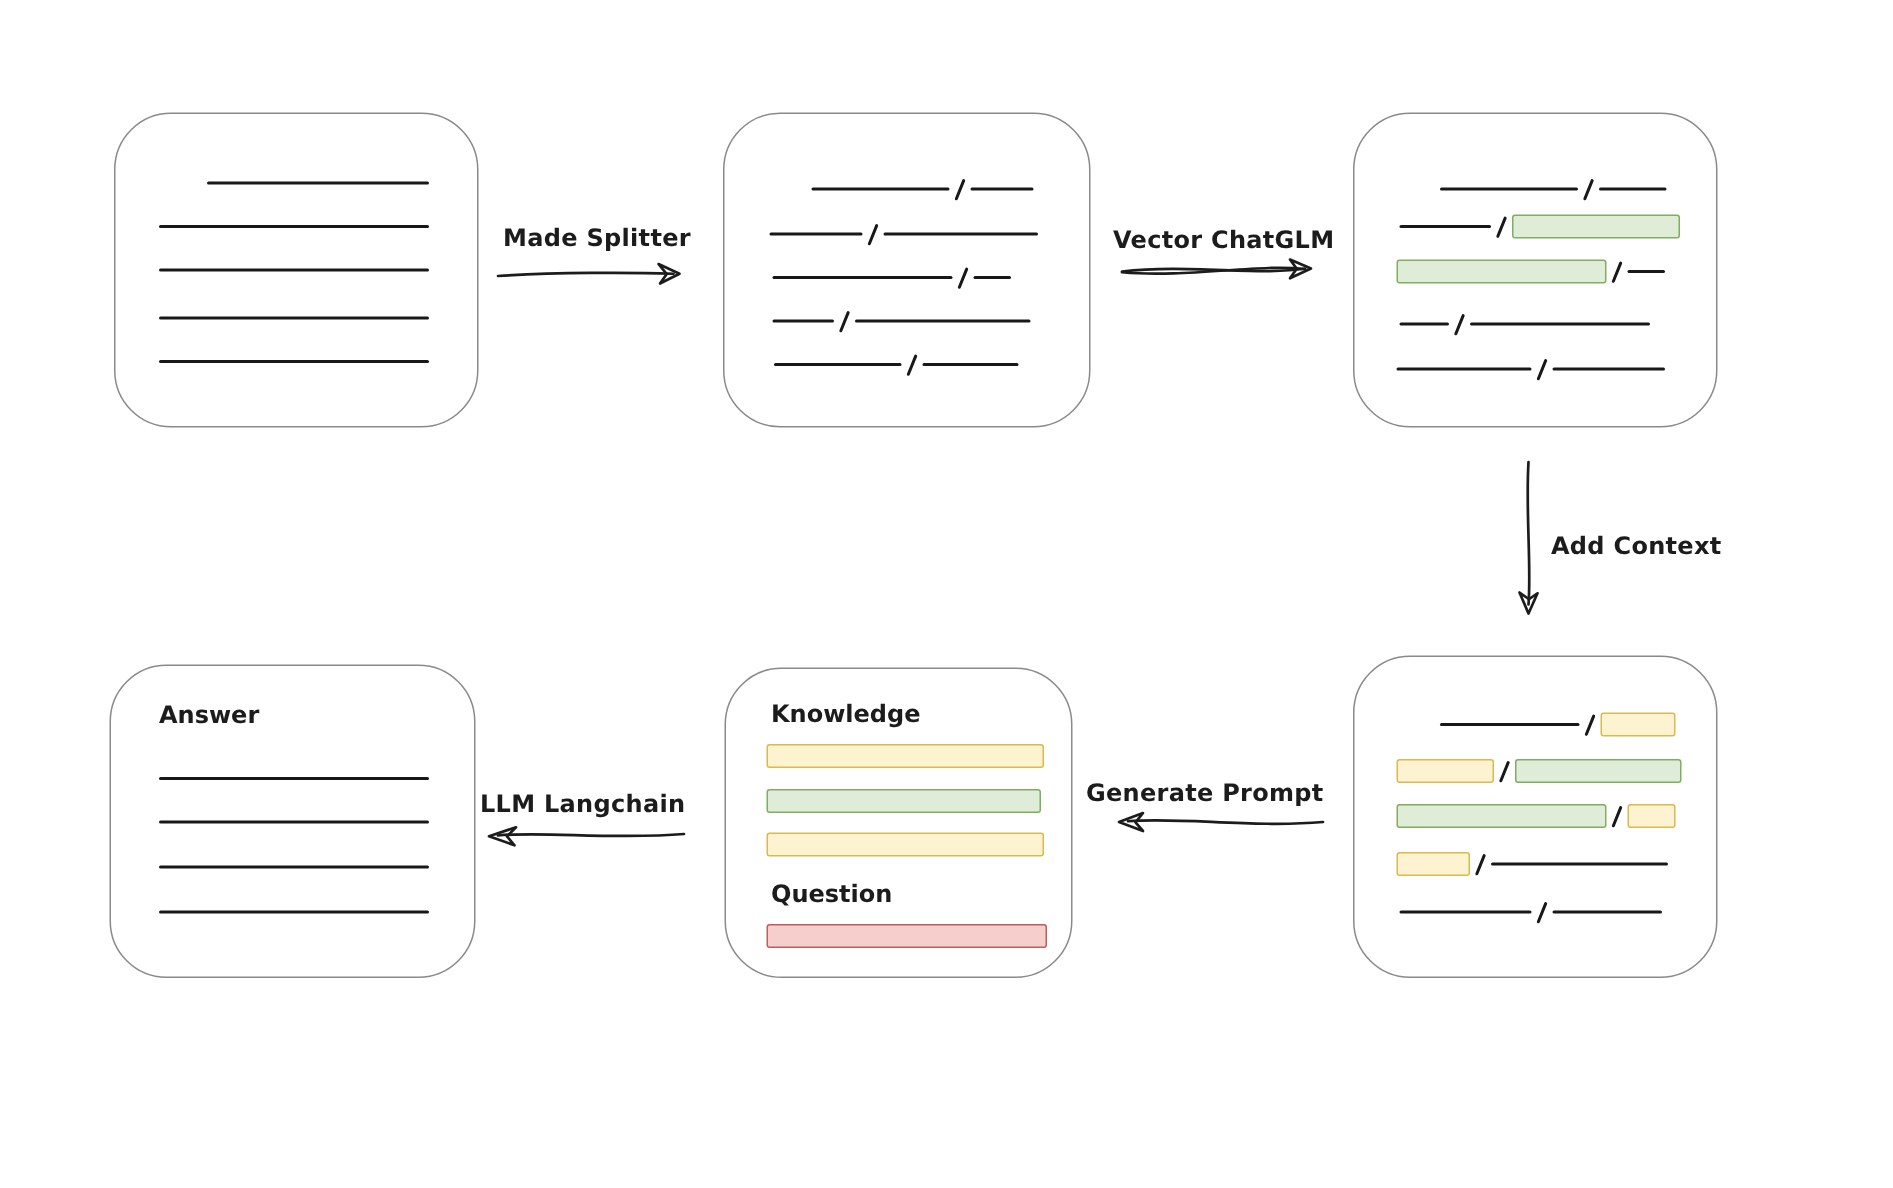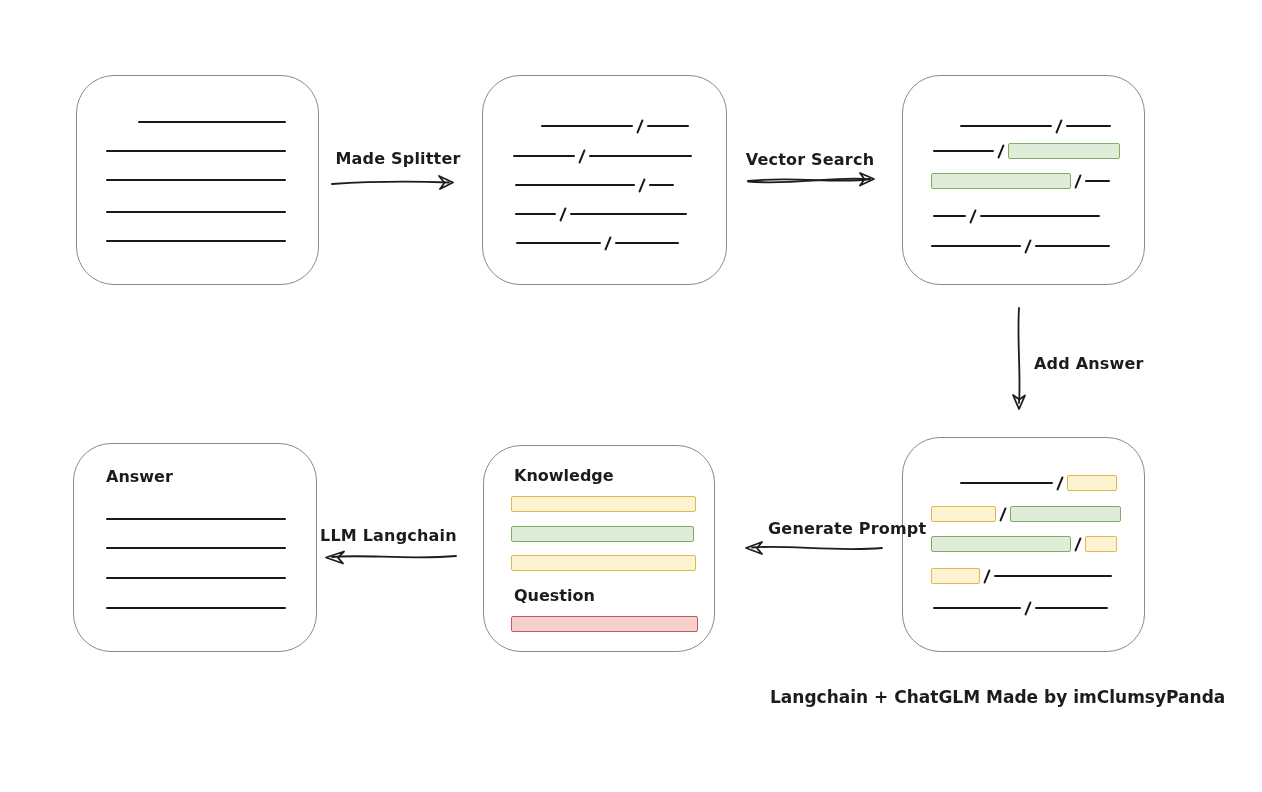--- a/index.html
+++ b/index.html
@@ -167,23 +167,23 @@
       </div>
       <div class="chunk-row" style="left: 27px; top: 108px;">
         <div class="seg-chunk seg-yellow" style="width: 183px;"></div>
       </div>
       <div class="chunk-row" style="left: 27px; top: 169px;">
         <div class="seg-chunk seg-red" style="width: 185px;"></div>
       </div>
     </div>
 
   <div class="arrow-label" style="left:330px;top:149px;width:136px">Made Splitter</div>
-  <div class="arrow-label" style="left:742px;top:150px;width:136px">Vector Search</div>
-  <div class="arrow-label" style="left:1034px;top:354px">Add Answer</div>
-  <div class="arrow-label" style="left:768px;top:519px;width:148px">Generate Prompt</div>
+  <div class="arrow-label" style="left:742px;top:150px;width:136px">Vector ChatGLM</div>
+  <div class="arrow-label" style="left:1034px;top:354px">Add Context</div>
+  <div class="arrow-label" style="left:724px;top:519px;width:148px">Generate Prompt</div>
   <div class="arrow-label" style="left:320px;top:526px;width:136px">LLM Langchain</div>
 
   <svg class="arrow-svg" style="left:330px;top:172px" width="134" height="20" viewBox="0 0 134 20">
     <path d="M2 12 C 40 9.5, 90 9.5, 119 10.5"></path>
     <path d="M109 4 L123 10.5 L110 17 L114.5 10.7 Z"></path>
   </svg>
 
   <svg class="arrow-svg" style="left:746px;top:168px" width="138" height="22" viewBox="0 0 138 22">
     <path d="M2 13 C 45 8, 95 16, 124 11"></path>
     <path d="M2 13.5 C 45 17.5, 95 7.5, 124 11.5"></path>
@@ -198,15 +198,14 @@
   <svg class="arrow-svg" style="left:736px;top:539px" width="148" height="18" viewBox="0 0 148 18">
     <path d="M146 9 C 100 13, 50 5.5, 16 8.5"></path>
     <path d="M26 3 L10 9 L26 15 L21 9.2 Z"></path>
   </svg>
 
   <svg class="arrow-svg" style="left:316px;top:548px" width="142" height="18" viewBox="0 0 142 18">
     <path d="M140 8 C 95 12, 45 6, 16 9"></path>
     <path d="M28 3.5 L10 9.5 L27 15.5 L22 9.6 Z"></path>
   </svg>
 
-  <div class="footer-text" style="left:770px;top:687px;width:420px">Langchain + ChatGLM Made by imClumsyPanda</div>
 
 </div>
 
 </body></html>

